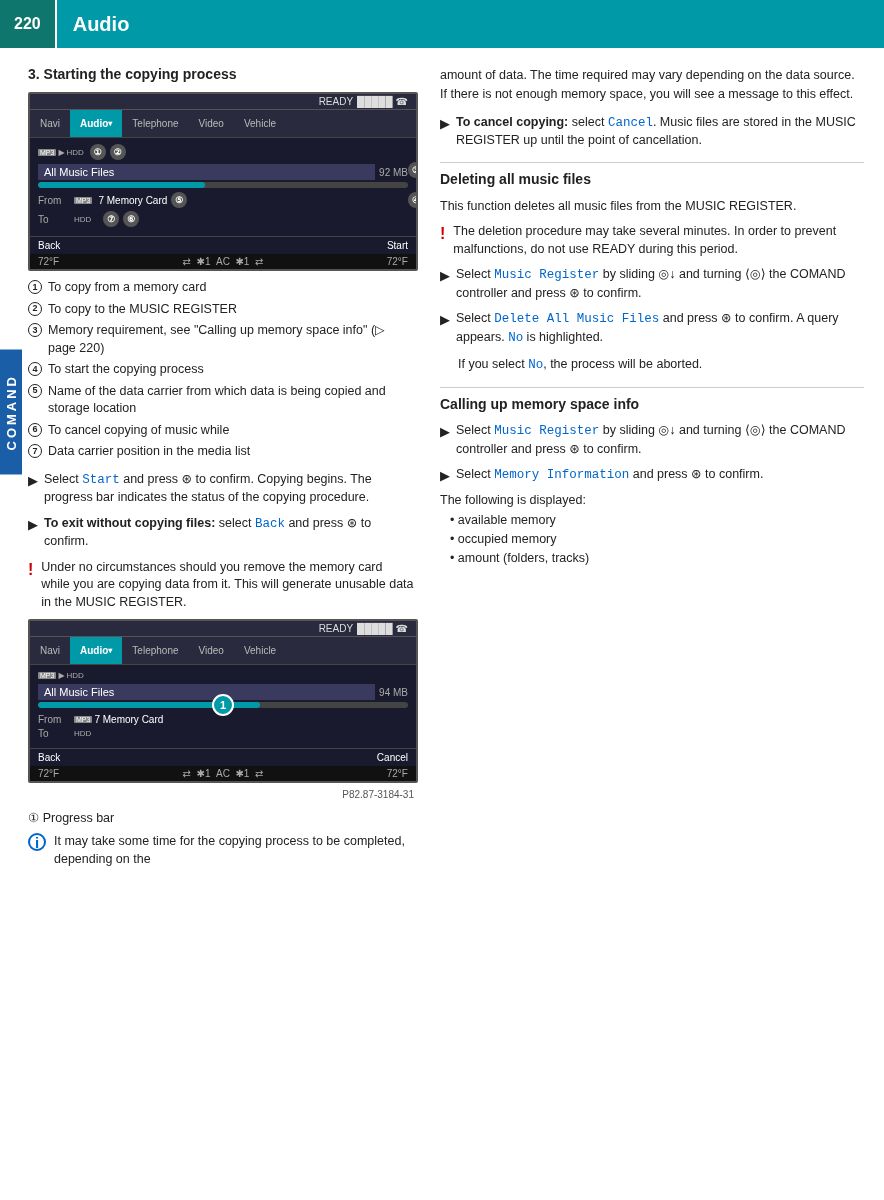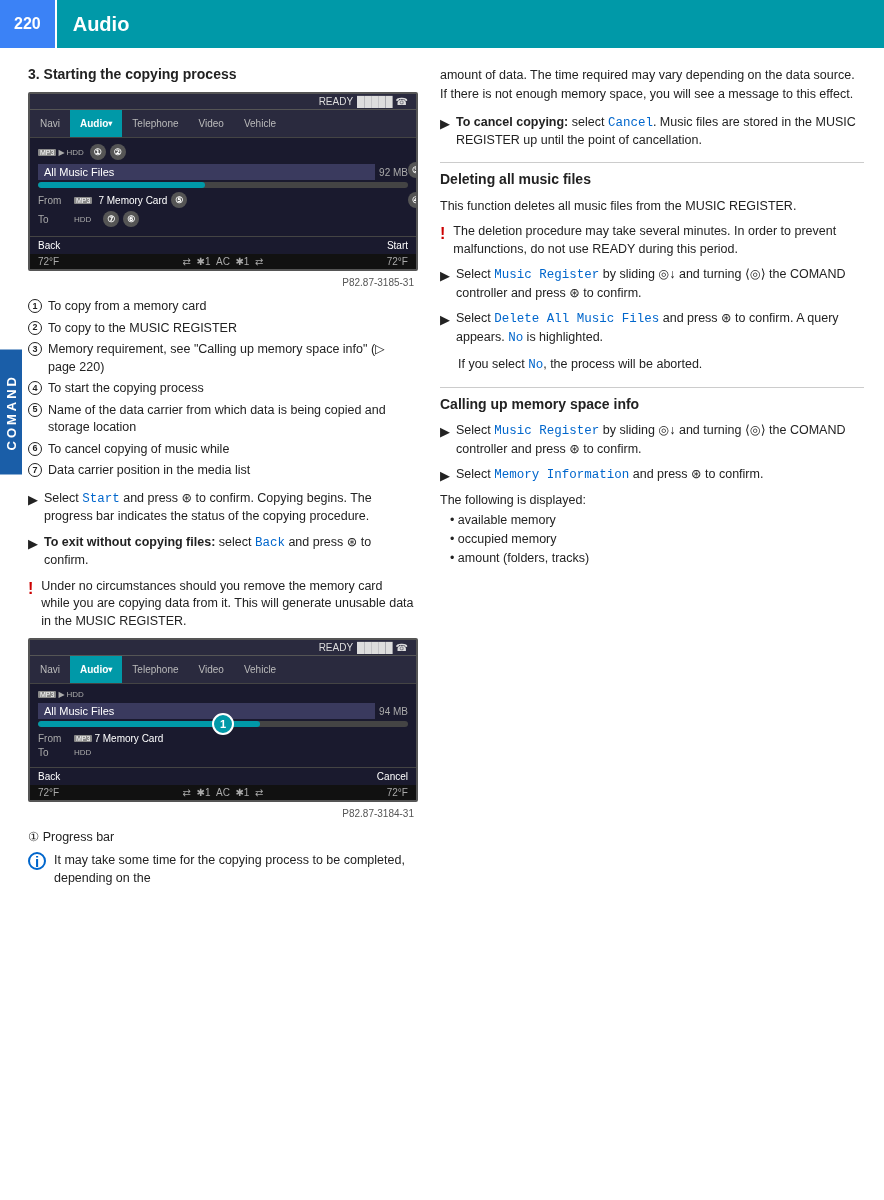--- a/index.html
+++ b/index.html
@@ -14,21 +14,21 @@
 
     
     .page-header {
       background: #0099a8;
       display: flex;
       align-items: center;
       height: 48px;
       padding: 0 0 0 0;
     }
     .page-number-box {
-      background: #3b82f6;
+      background: #0f766e;
       color: #fff;
       font-size: 16px;
       font-weight: bold;
       padding: 0 14px;
       height: 100%;
       display: flex;
       align-items: center;
       border-right: 2px solid #fff;
     }
     .page-title {
@@ -362,21 +362,20 @@
         <span class="screen-btn">Back</span>
         <span class="screen-btn">Start</span>
       </div>
 
       <div class="screen-status-bar">
         <span>72°F</span>
         <span>⇄&nbsp;&nbsp;✱1&nbsp;&nbsp;AC&nbsp;&nbsp;✱1&nbsp;&nbsp;⇄</span>
         <span>72°F</span>
       </div>
     </div>
-    <div class="figure-caption">P82.87-3185-31</div>
 
     <ul class="numbered-list">
       <li>
         <span class="num-circle">1</span>
         <span>To copy from a memory card</span>
       </li>
       <li>
         <span class="num-circle">2</span>
         <span>To copy to the MUSIC REGISTER</span>
       </li>

